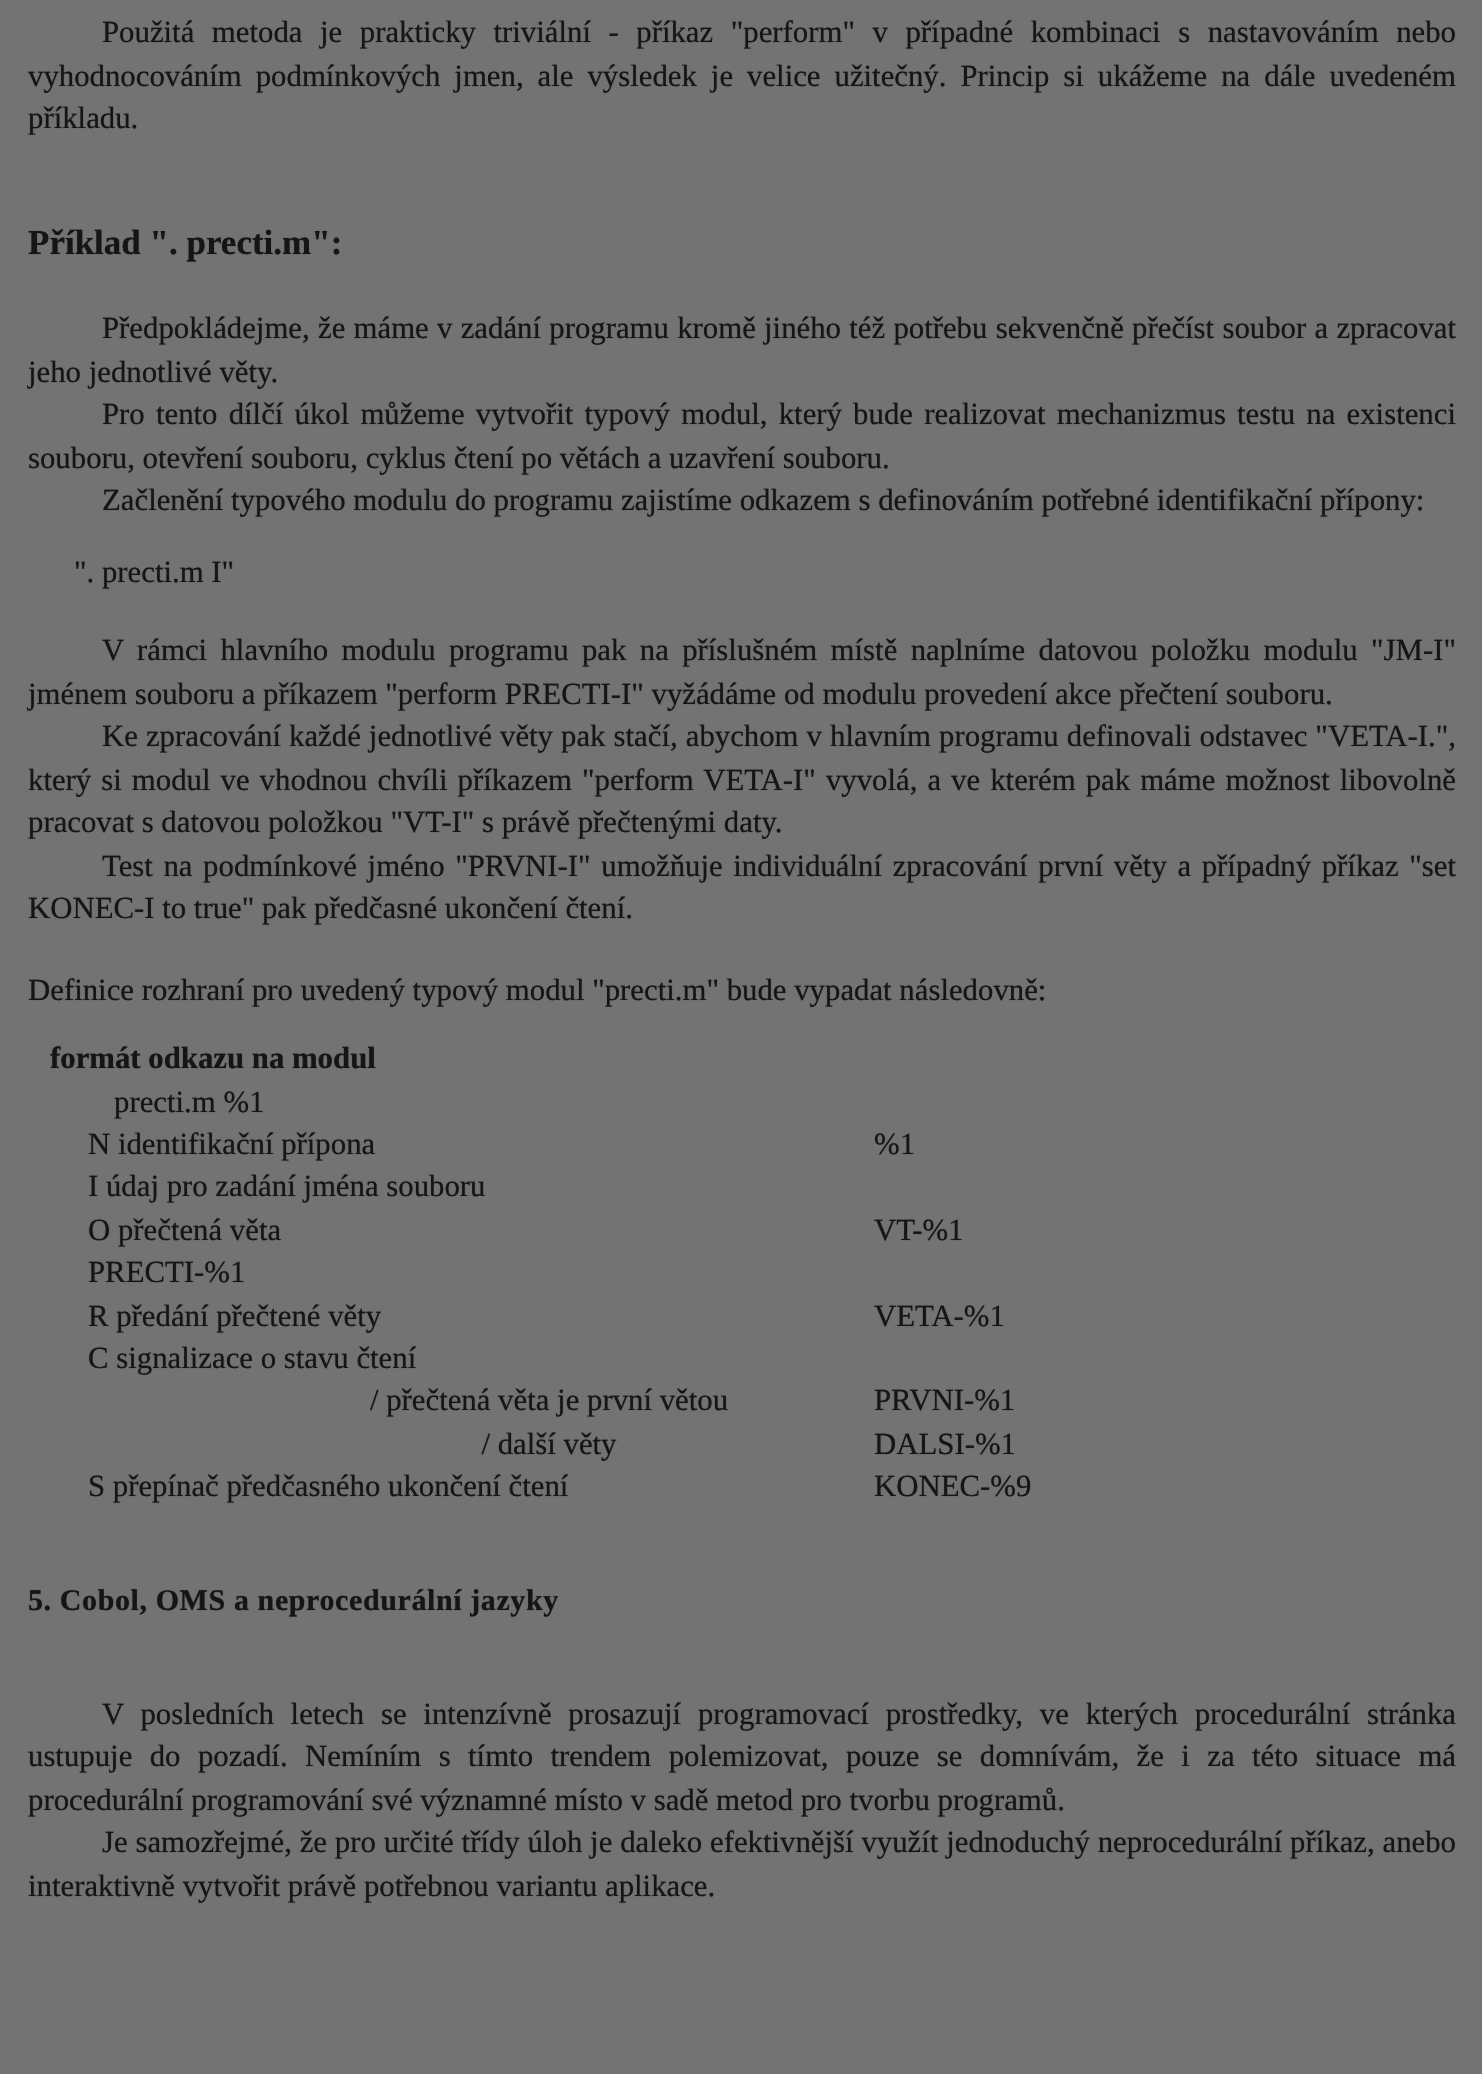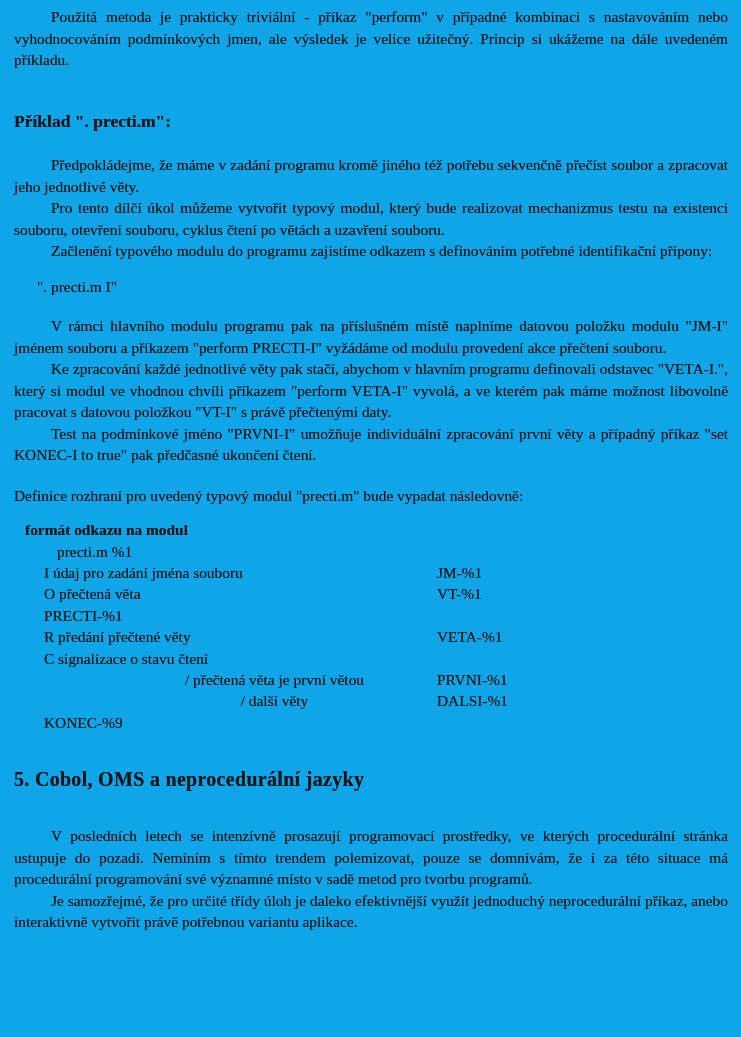--- a/index.html
+++ b/index.html
@@ -5,21 +5,21 @@
   html, body {
     margin: 0;
     padding: 0;
     background: #e8e8e8;
   }
   .page {
     position: relative;
     width: 741px;
     height: 1037px;
     margin: 0 auto;
-    background: #0ea5e9;
+    background: #737373;
     color: #151515;
     font-family: "Liberation Serif", "DejaVu Serif", serif;
     font-size: 15.4px;
     line-height: 21.5px;
     box-sizing: border-box;
     padding: 6px 13px 0 14px;
     overflow: hidden;
     text-shadow: 0 0 0.5px rgba(0,0,0,0.55);
   }
   .para {
@@ -59,21 +59,21 @@
     display: grid;
     grid-template-columns: 393px auto;
     line-height: 21.4px;
   }
   .iface-row .lbl.sub {
     padding-left: 68px;
     text-align: center;
   }
   .h-chapter {
     font-weight: bold;
-    font-size: 20px;
+    font-size: 15px;
     line-height: 26px;
     margin: 33px 0 33px 0;
     letter-spacing: 0.3px;
   }
 </style>
 </head>
 <body>
 
 <div class="page">
 
@@ -92,22 +92,25 @@
   <p class="para">Test na podmínkové jméno "PRVNI-I" umožňuje individuální zpracování první věty a případný příkaz "set KONEC-I to true" pak předčasné ukončení čtení.</p>
 
   <p class="para noindent def-intro">Definice rozhraní pro uvedený typový modul "precti.m" bude vypadat následovně:</p>
 
   <div class="block-heading">formát odkazu na modul</div>
   <div class="format-value">precti.m %1</div>
 
 
   <div class="iface-rows">
     <div class="iface-row">
+      <span class="lbl">N identifikační přípona</span>
+      <span class="val">%1</span>
+    </div>
+    <div class="iface-row">
       <span class="lbl">I údaj pro zadání jména souboru</span>
-      <span class="val">JM-%1</span>
     </div>
     <div class="iface-row">
       <span class="lbl">O přečtená věta</span>
       <span class="val">VT-%1</span>
     </div>
     <div class="iface-row">
       <span class="val">PRECTI-%1</span>
     </div>
     <div class="iface-row">
       <span class="lbl">R předání přečtené věty</span>
@@ -119,20 +122,21 @@
     </div>
     <div class="iface-row">
       <span class="lbl sub">/ přečtená věta je první větou</span>
       <span class="val">PRVNI-%1</span>
     </div>
     <div class="iface-row">
       <span class="lbl sub">/ další věty</span>
       <span class="val">DALSI-%1</span>
     </div>
     <div class="iface-row">
+      <span class="lbl">S přepínač předčasného ukončení čtení</span>
       <span class="val">KONEC-%9</span>
     </div>
   </div>
 
   <h1 class="h-chapter">5. Cobol, OMS a neprocedurální jazyky</h1>
 
   <p class="para">V posledních letech se intenzívně prosazují programovací prostředky, ve kterých procedurální stránka ustupuje do pozadí. Nemíním s tímto trendem polemizovat, pouze se domnívám, že i za této situace má procedurální programování své významné místo v sadě metod pro tvorbu programů.</p>
   <p class="para">Je samozřejmé, že pro určité třídy úloh je daleko efektivnější využít jednoduchý neprocedurální příkaz, anebo interaktivně vytvořit právě potřebnou variantu aplikace.</p>
 
 </div>

